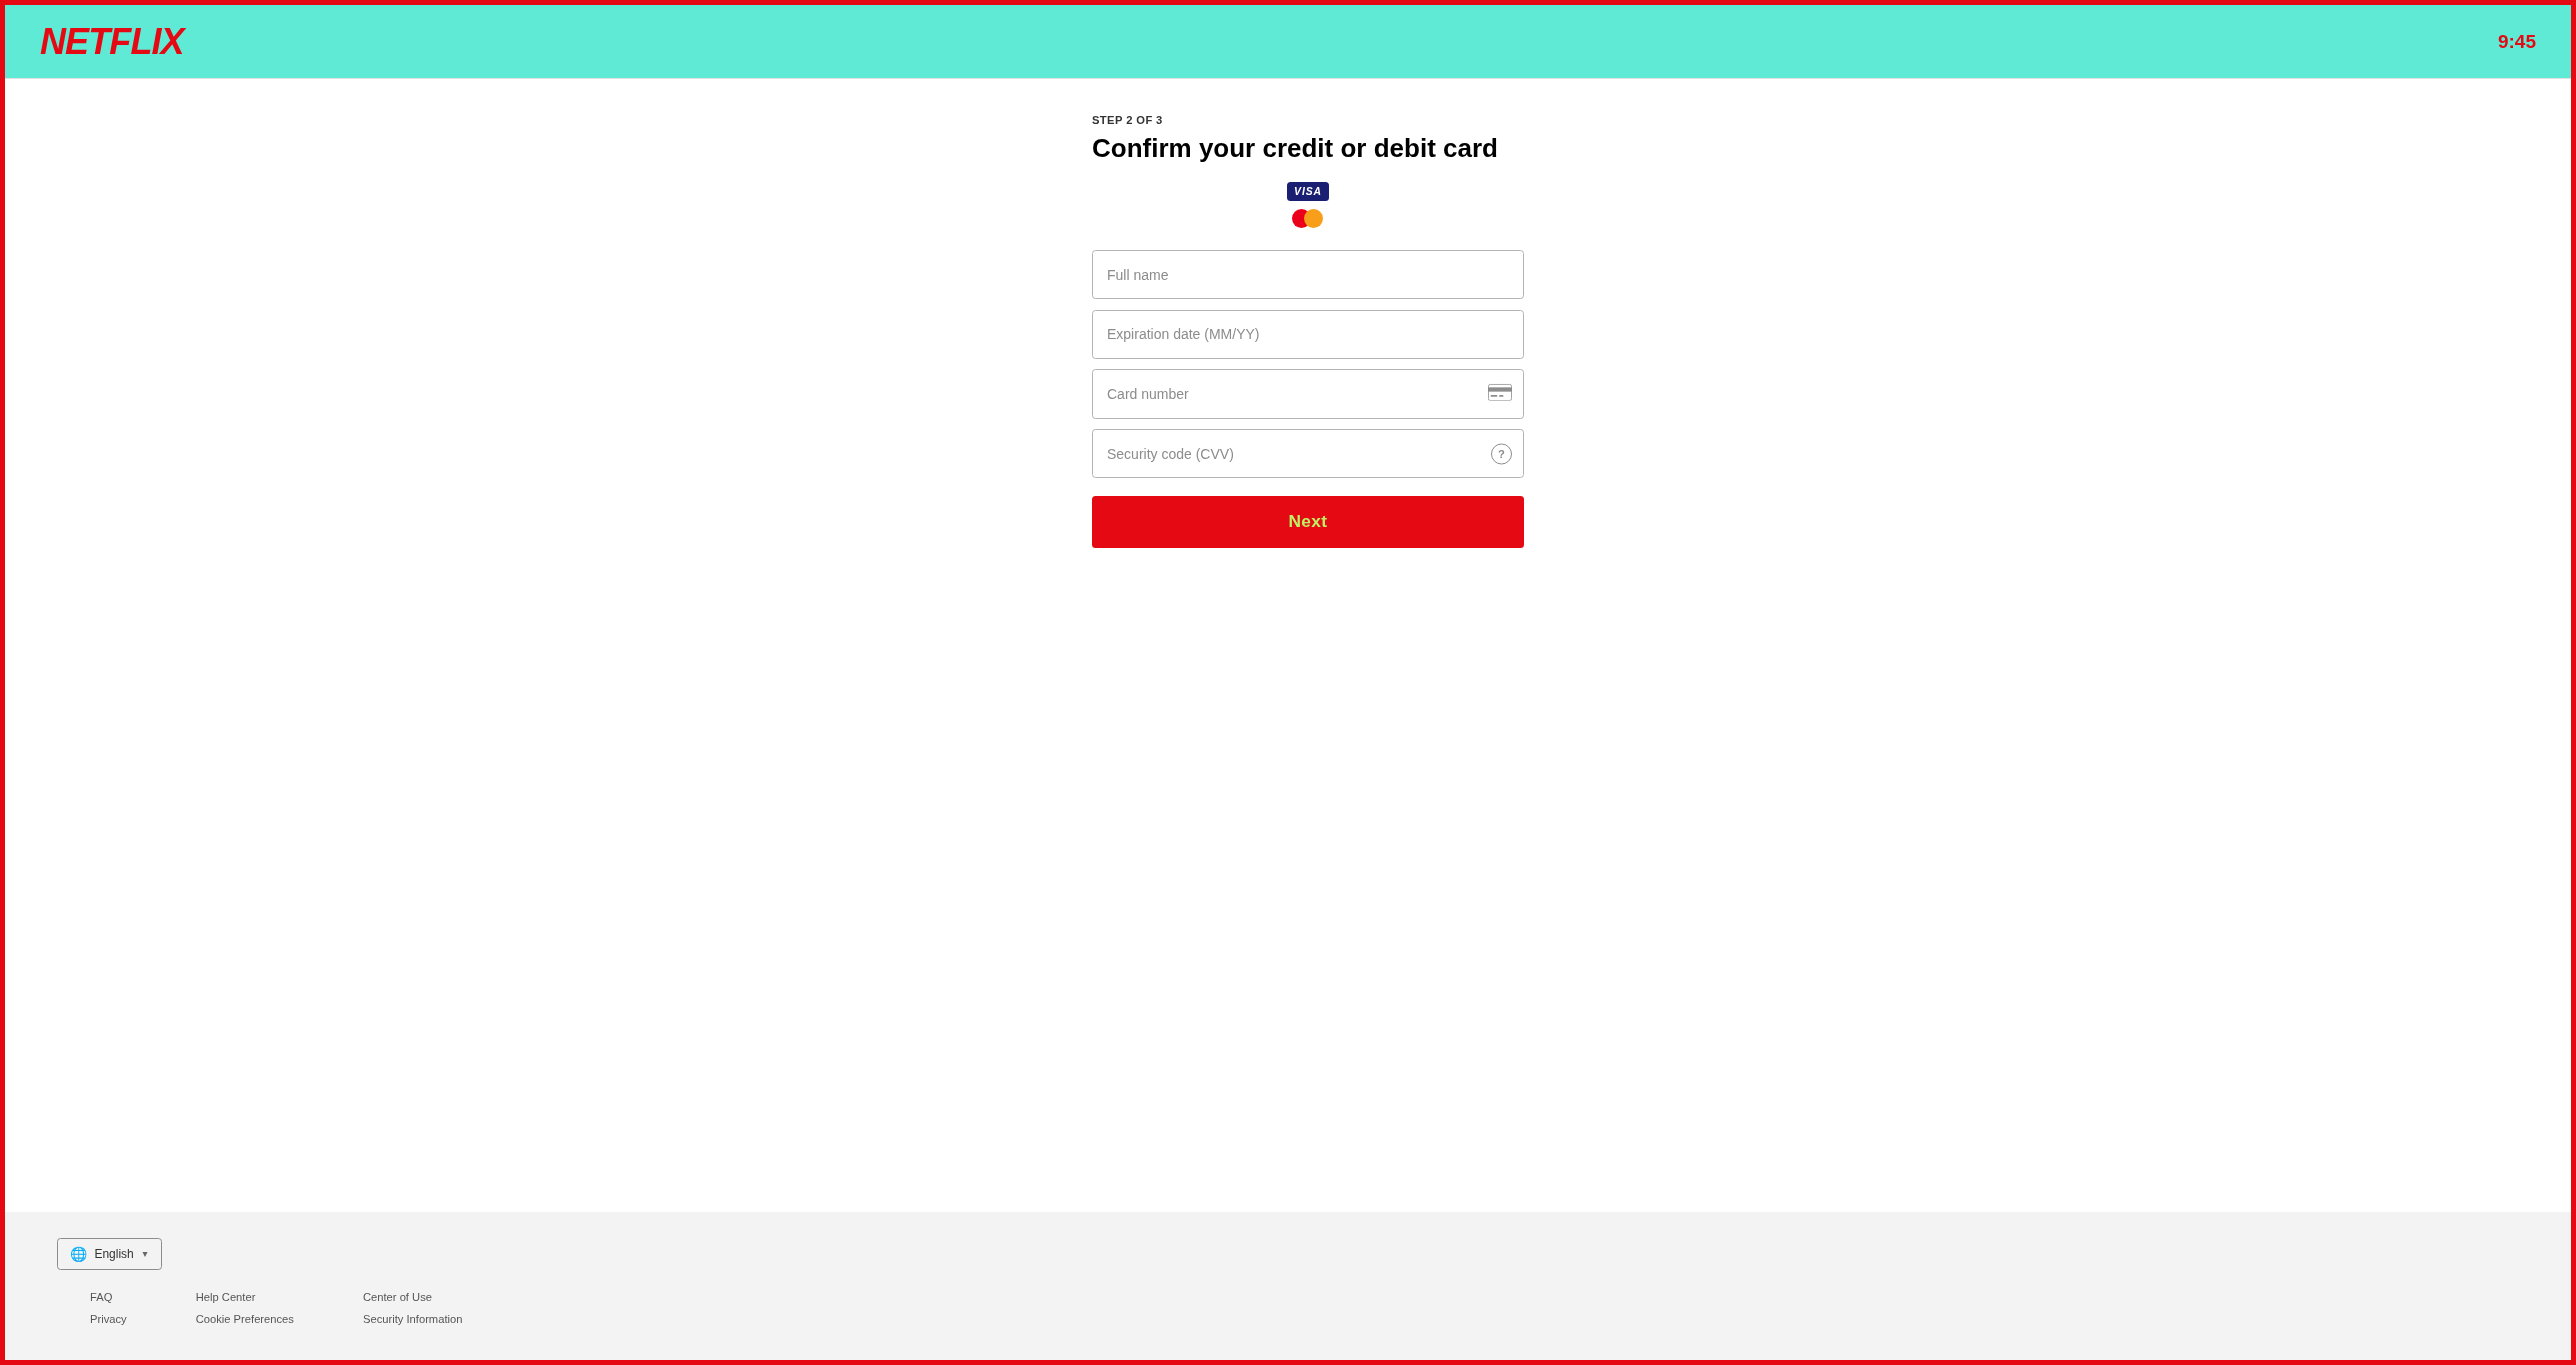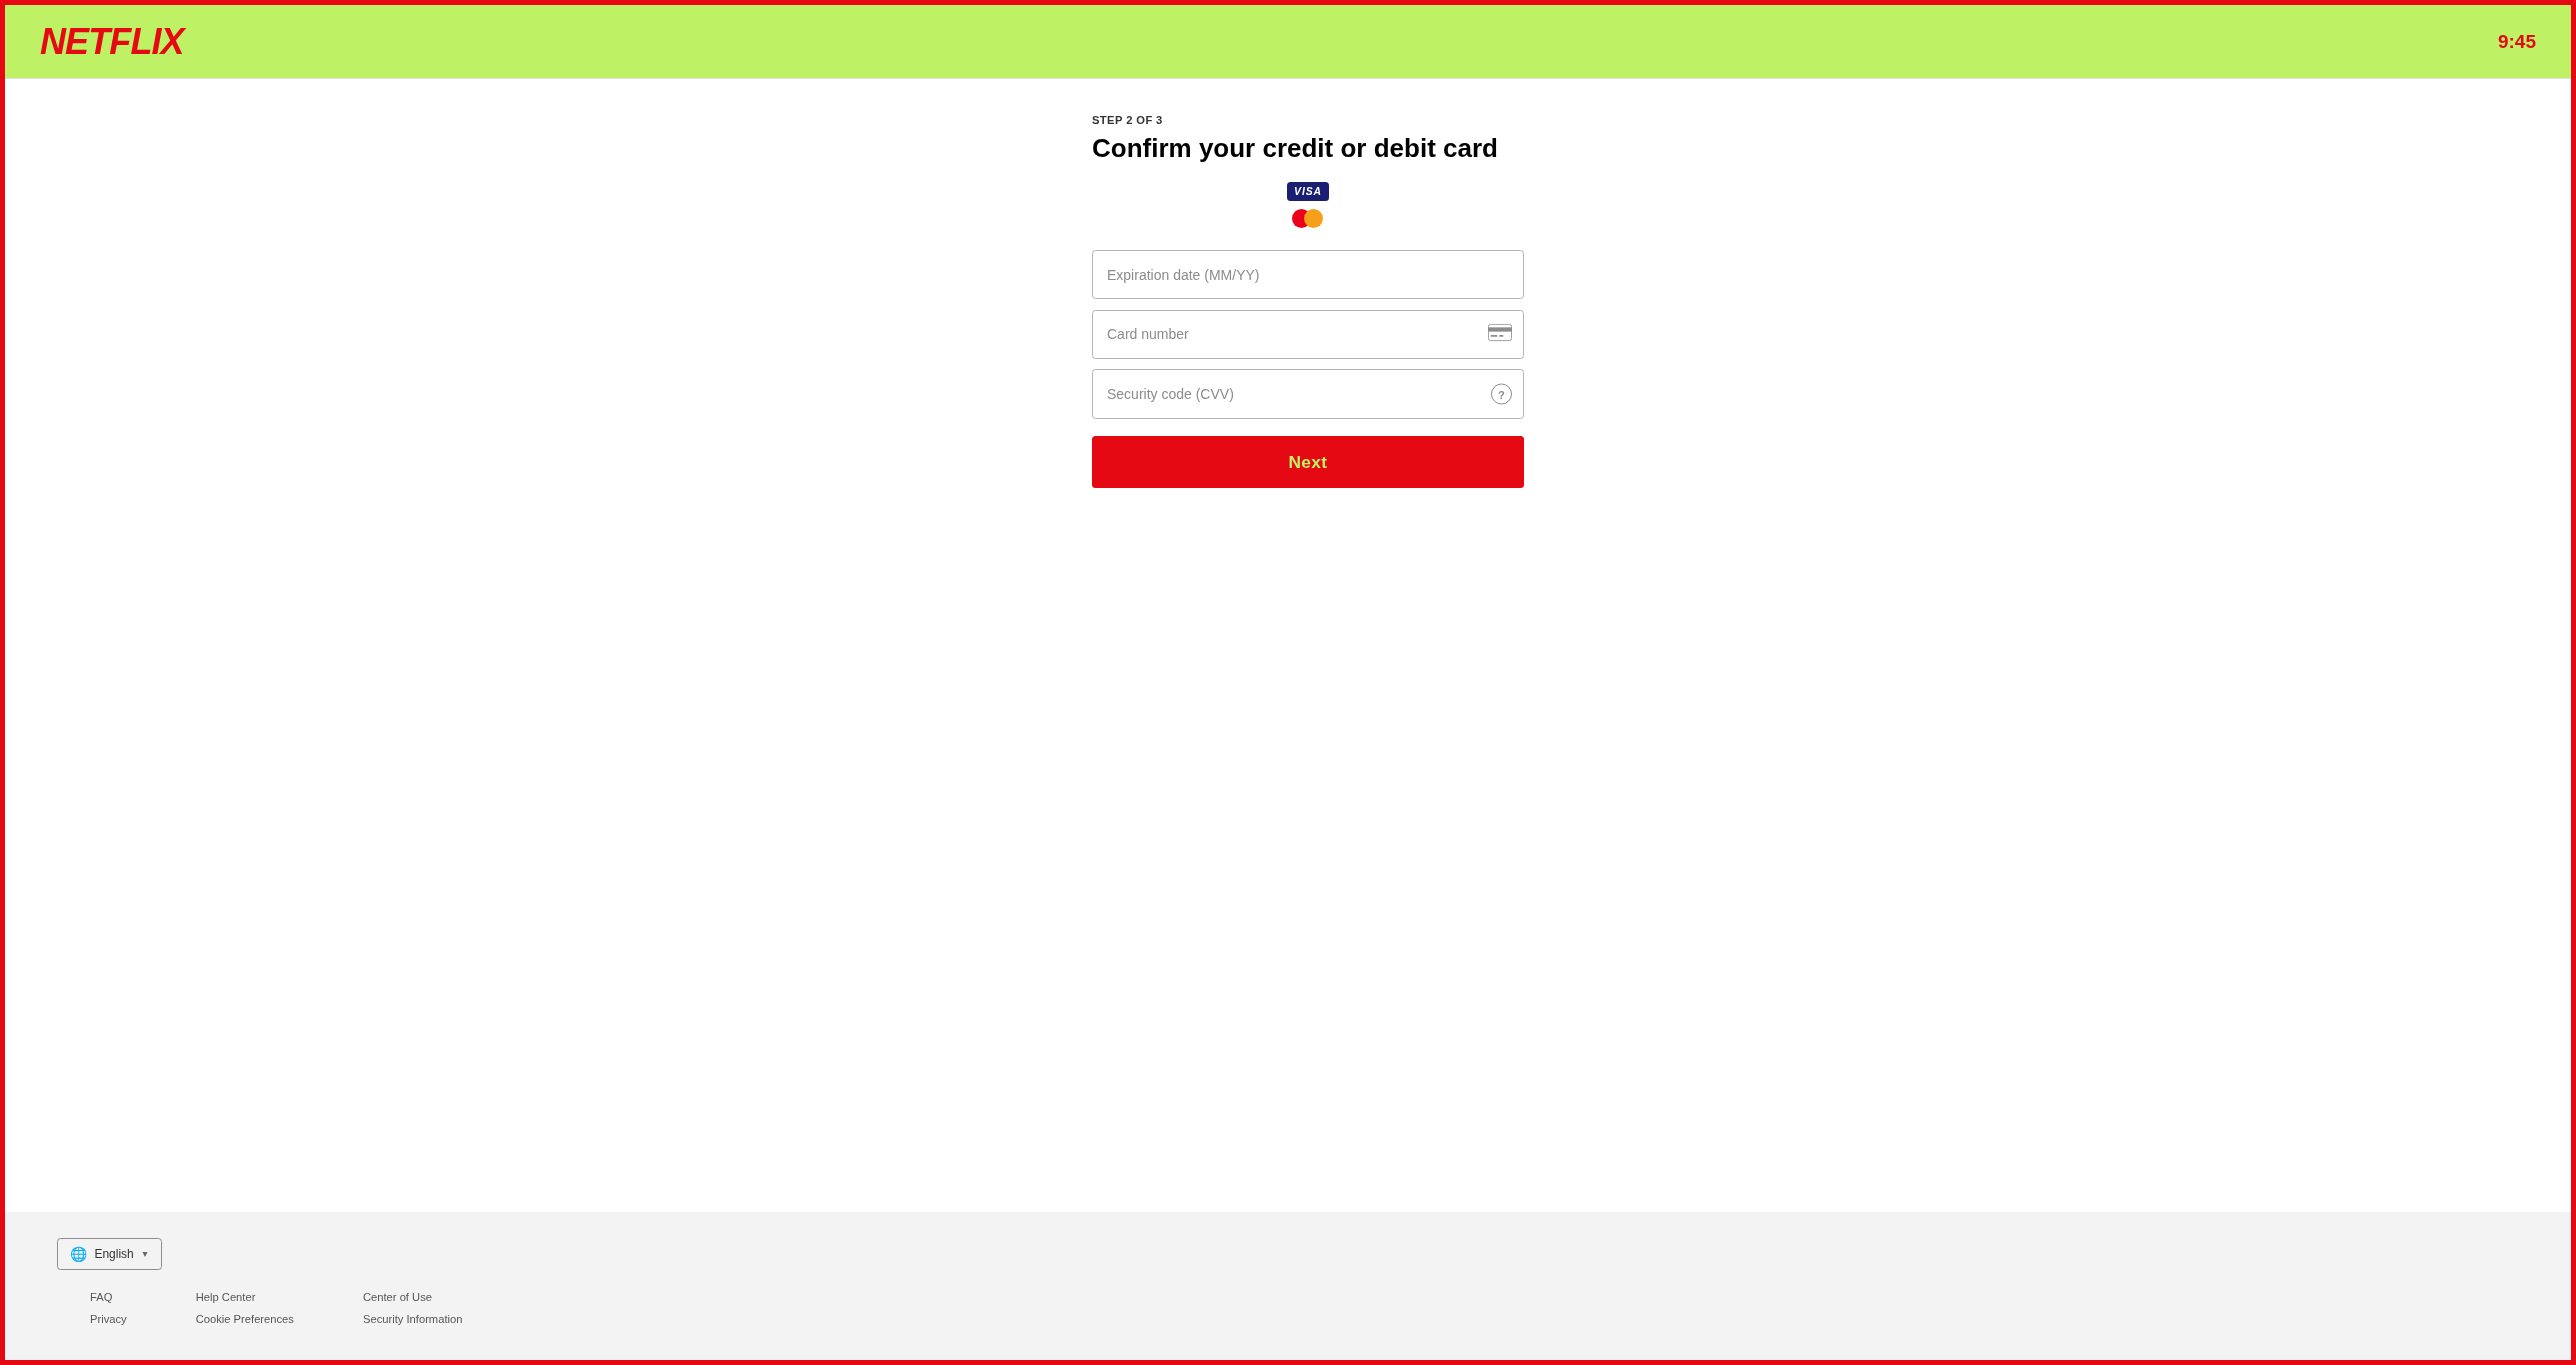--- a/index.html
+++ b/index.html
@@ -17,21 +17,21 @@
       flex-direction: column;
     }
 
     
     .header {
       display: flex;
       align-items: center;
       justify-content: space-between;
       padding: 15.6px 35px;
       border-bottom: 0.9px solid #e0e0e0;
-      background: #bef264;
+      background: #5eead4;
       text-align: center;
     }
 
     .netflix-logo {
       font-size: 36px;
       font-weight: 900;
       color: #e50914;
       letter-spacing: -0.9px;
       font-style: italic;
     }
@@ -261,20 +261,23 @@
     
     <div class="card-icons">
       <div class="visa-icon">VISA</div>
       <div class="mastercard-icon">
         <div class="mc-circle-left"></div>
         <div class="mc-circle-right"></div>
       </div>
     </div>
 
     
+    <div class="form-group">
+      <input class="form-input" type="text" placeholder="Full name" style="">
+    </div>
 
     
     <div class="form-group">
       <input class="form-input" type="text" placeholder="Expiration date (MM/YY)" style="">
     </div>
 
     
     <div class="form-group">
       <div class="input-wrapper">
         <input class="form-input" type="text" placeholder="Card number" style="">

